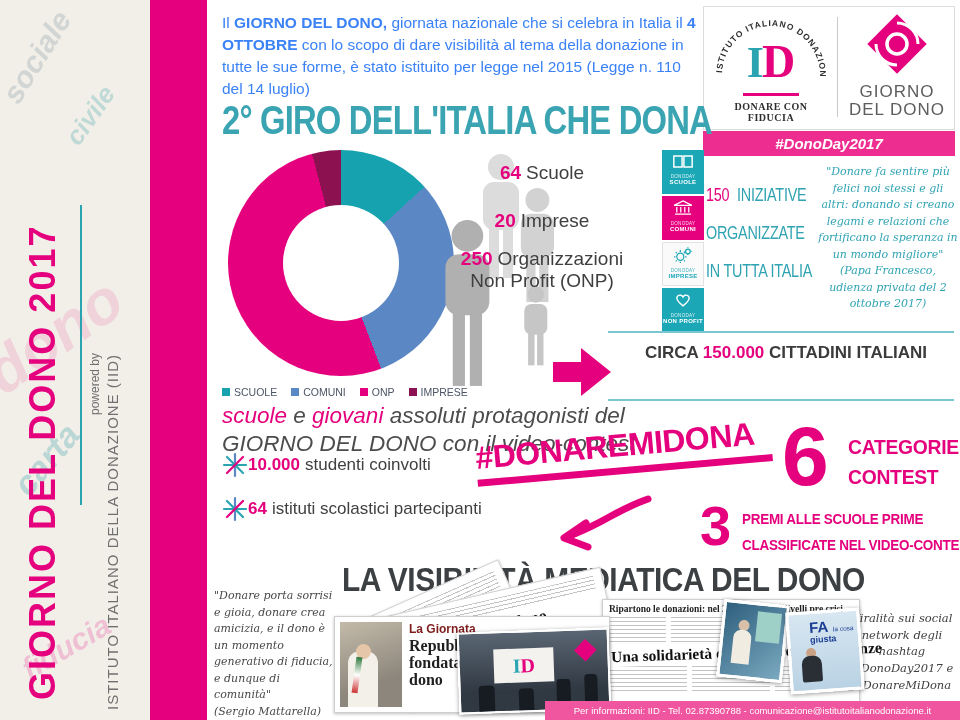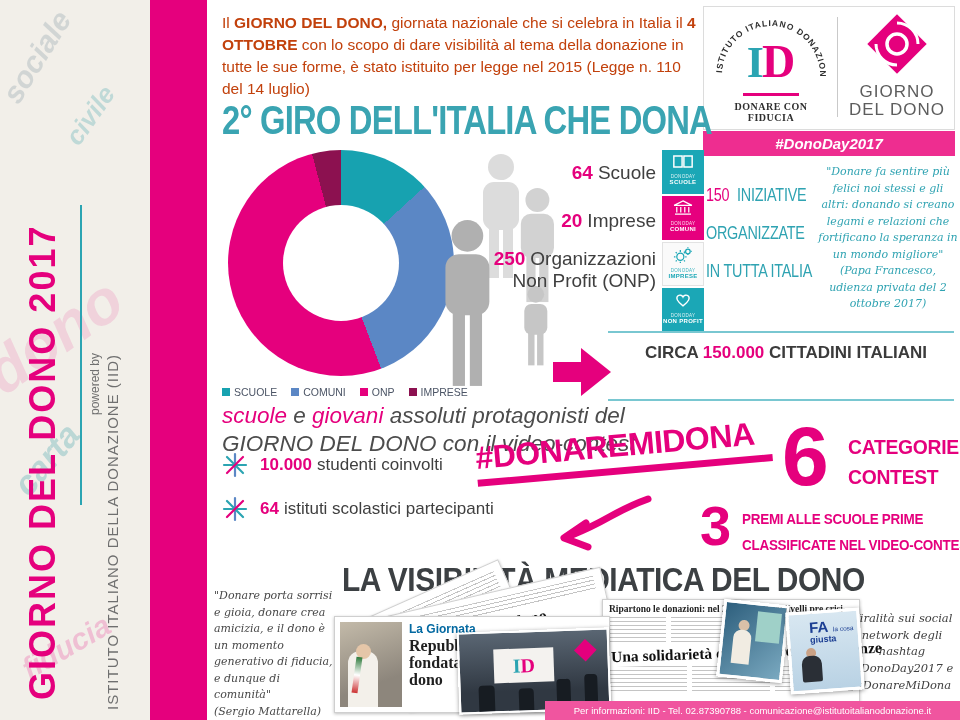--- a/index.html
+++ b/index.html
@@ -11,21 +11,21 @@
   .sidebar { left:0; top:0; width:150px; height:720px; background:#f2efe9; overflow:hidden; }
   .wm { position:absolute; font-weight:bold; font-style:italic; white-space:nowrap; }
   .vtext { writing-mode:vertical-rl; transform:rotate(180deg); white-space:nowrap; }
   .side-title { left:22px; top:30px; height:670px; font-size:36px; font-weight:bold; color:#e5007d; letter-spacing:2px; }
   .side-line { left:80px; top:205px; width:2px; height:300px; background:#2ba4b2; }
   .side-powered { left:88px; top:295px; height:120px; font-size:12px; color:#6f6f6f; }
   .side-org { left:104px; top:50px; height:660px; font-size:15px; color:#6f6f6f; letter-spacing:1px; }
   .magenta-bar { left:150px; top:0; width:57px; height:720px; background:#e5007d; }
 
   
-  .intro { left:222px; top:12px; width:474px; font-size:15.5px; line-height:1.42; color:#c2410c; }
+  .intro { left:222px; top:12px; width:474px; font-size:15.5px; line-height:1.42; color:#3b82f6; }
   .logo-card { left:703px; top:6px; width:252px; height:124px; background:#fff; border:1px solid #dcdcdc; }
   .iid-logo { position:absolute; left:6px; top:2px; width:122px; height:118px; }
   .iid-letters { position:absolute; left:0; top:26px; width:122px; text-align:center; font-family:"Liberation Serif", serif; font-weight:bold; }
   .iid-letters .li { color:#2ba4b2; font-size:44px; }
   .iid-letters .ld { color:#e5007d; font-size:46px; margin-left:-2px; }
   .iid-rule { position:absolute; left:33px; top:84px; width:56px; height:3px; background:#e5007d; }
   .iid-tag { position:absolute; left:0; top:92px; width:122px; text-align:center; font-family:"Liberation Serif", serif; font-weight:bold; font-size:10px; color:#2f2f2f; letter-spacing:0.5px; }
   .logo-div { position:absolute; left:133px; top:10px; width:1px; height:100px; background:#c9c9c9; }
   .gdd-logo { position:absolute; left:140px; top:4px; width:106px; height:116px; text-align:center; }
   .gdd-text { font-size:17px; color:#5d5d5d; letter-spacing:1px; line-height:1.05; margin-top:2px; }
@@ -37,21 +37,21 @@
   .donut { left:228px; top:150px; width:226px; height:226px; border-radius:50%; }
   .donut::after { content:""; position:absolute; left:55px; top:55px; width:116px; height:116px; background:#fff; border-radius:50%; }
   .legend { left:222px; top:386px; display:flex; gap:14px; }
   .legend-item { display:flex; align-items:center; gap:4px; }
   .legend-swatch { width:8px; height:8px; display:inline-block; }
   .legend-label { font-size:10.5px; color:#4c5566; }
 
   .people { left:443px; top:148px; }
 
   .stats-col { left:428px; top:150px; width:228px; text-align:right; font-size:19px; color:#3f3f3f; }
-  .stat-row { height:46px; line-height:46px; margin-bottom:2px; }
+  .stat-row { height:46px; line-height:46px; margin-bottom:2px;text-align:center; }
   .stat-row.two { line-height:22px; padding-top:2px; }
   .num { color:#e5007d; font-weight:bold; margin-right:5px; }
 
   .badge-col { left:662px; top:150px; width:42px; }
   .badge { width:42px; height:44px; margin-bottom:2px; text-align:center; padding-top:4px; }
   .badge.teal { background:#1ba7b6; color:#fff; }
   .badge.magenta { background:#e6007e; color:#fff; }
   .badge.white { background:#fafafa; border:1px solid #e2e2e2; color:#1ba7b6; }
   .bword { font-size:4.5px; opacity:.85; margin-top:1px; letter-spacing:.3px; }
   .blabel { font-size:6px; font-weight:bold; letter-spacing:.3px; }
@@ -63,21 +63,21 @@
 
   .hline { height:2px; background:#79c7d1; }
 
   .reach-arrow { left:553px; top:346px; }
   .reach { left:618px; top:342px; width:336px; text-align:center; font-weight:bold; font-size:17px; color:#3b3b3b; line-height:1.35; }
 
   
   .protagonisti { left:222px; top:402px; font-style:italic; font-size:22.5px; color:#4c4c4c; line-height:1.25; }
   .pink { color:#e5007d; }
   .bullets { left:222px; top:452px; }
-  .bullet-row { display:flex; align-items:center; gap:12px; margin-bottom:18px; font-size:17px; color:#3f3f3f; }
+  .bullet-row { display:flex; align-items:center; margin-bottom:18px; font-size:17px; color:#3f3f3f; }
   .hashtag-wrap { left:474px; top:440px; transform:rotate(-5deg); transform-origin:left top; }
   .hashtag { font-size:32px; font-weight:800; color:#e5007d; letter-spacing:-.5px; white-space:nowrap; }
   .hash-underline { width:296px; height:7px; background:#e5007d; margin-top:3px; }
   .hash-arrow { left:552px; top:495px; }
   .big6 { left:782px; top:414px; font-size:84px; font-weight:bold; color:#e5007d; line-height:1; }
   .cat-labels { left:848px; top:432px; font-size:21px; font-weight:bold; color:#e5007d; letter-spacing:-.3px; line-height:30px; white-space:nowrap; transform:scaleX(.92); transform-origin:left top; }
   .big3 { left:700px; top:498px; font-size:56px; font-weight:bold; color:#e5007d; line-height:1; }
   .premi-labels { left:742px; top:506px; font-size:14.5px; font-weight:bold; color:#e5007d; line-height:26px; letter-spacing:-.3px; white-space:nowrap; transform:scaleX(.93); transform-origin:left top; }
 
   
@@ -89,21 +89,21 @@
   .clip { background:#fff; border:1px solid #cfcfcf; box-shadow:0 1px 3px rgba(0,0,0,.25); }
   .fake-lines { background:repeating-linear-gradient(#c4c4c4 0 1px, transparent 1px 4px); }
   .sheet-back { left:372px; top:586px; width:150px; height:86px; transform:rotate(-24deg); z-index:1; padding:8px; }
   .clip-nostro { left:396px; top:590px; width:218px; height:98px; transform:rotate(-13deg); z-index:2; padding:6px 8px; }
   .nostro-head { font-family:"Liberation Serif", serif; font-weight:bold; font-size:16px; color:#1d1d1d; line-height:1.15; }
   .clip-giornata { left:334px; top:616px; width:276px; height:97px; z-index:3; padding:5px; display:flex; gap:7px; }
   .pope-photo { width:62px; height:85px; background:linear-gradient(160deg,#c3baa9,#8d867c 70%); position:relative; overflow:hidden; flex:none; }
   .pope-fig { position:absolute; left:8px; bottom:0; width:30px; height:56px; background:#f3f0ea; border-radius:12px 12px 0 0; }
   .pope-head { position:absolute; left:16px; bottom:48px; width:15px; height:15px; border-radius:50%; background:#e5c6a8; }
   .pope-sash { position:absolute; left:14px; bottom:14px; width:6px; height:36px; background:linear-gradient(#2f7a3c,#fff 50%,#c33); transform:rotate(8deg); }
-  .kicker { color:#0369a1; font-weight:bold; font-size:12px; }
+  .kicker { color:#7f1d1d; font-weight:bold; font-size:12px; }
   .giornata-head { font-family:"Liberation Serif", serif; font-weight:bold; font-size:16px; color:#1f1f1f; line-height:1.05; width:100px; }
   .giornata-body { font-size:6.8px; color:#555; line-height:1.3; text-align:justify; }
   .clip-ripartono { left:602px; top:599px; width:258px; height:106px; z-index:2; padding:4px 6px; }
   .rip-head { font-family:"Liberation Serif", serif; font-weight:bold; font-size:9.5px; color:#222; }
   .rip-big { font-family:"Liberation Serif", serif; font-weight:bold; font-size:15.5px; color:#111; background:#fff; transform:rotate(-2deg); white-space:nowrap; padding:1px 2px; }
   .stage-photo { left:458px; top:630px; width:152px; height:82px; transform:rotate(-2deg); z-index:4; background:linear-gradient(#5a6673,#303842 75%); border:2px solid #fff; box-shadow:0 1px 4px rgba(0,0,0,.4); overflow:hidden; }
   .stage-panel { position:absolute; left:34px; top:16px; width:60px; height:34px; background:#f4f2ef; text-align:center; font-family:"Liberation Serif", serif; font-weight:bold; font-size:20px; line-height:34px; }
   .stage-diamond { position:absolute; right:14px; top:12px; width:16px; height:16px; background:#e5007d; transform:rotate(45deg); }
   .stage-fig { position:absolute; background:#171c22; border-radius:4px 4px 0 0; }
   .tv { border:3px solid #fff; box-shadow:0 1px 4px rgba(0,0,0,.4); overflow:hidden; }

